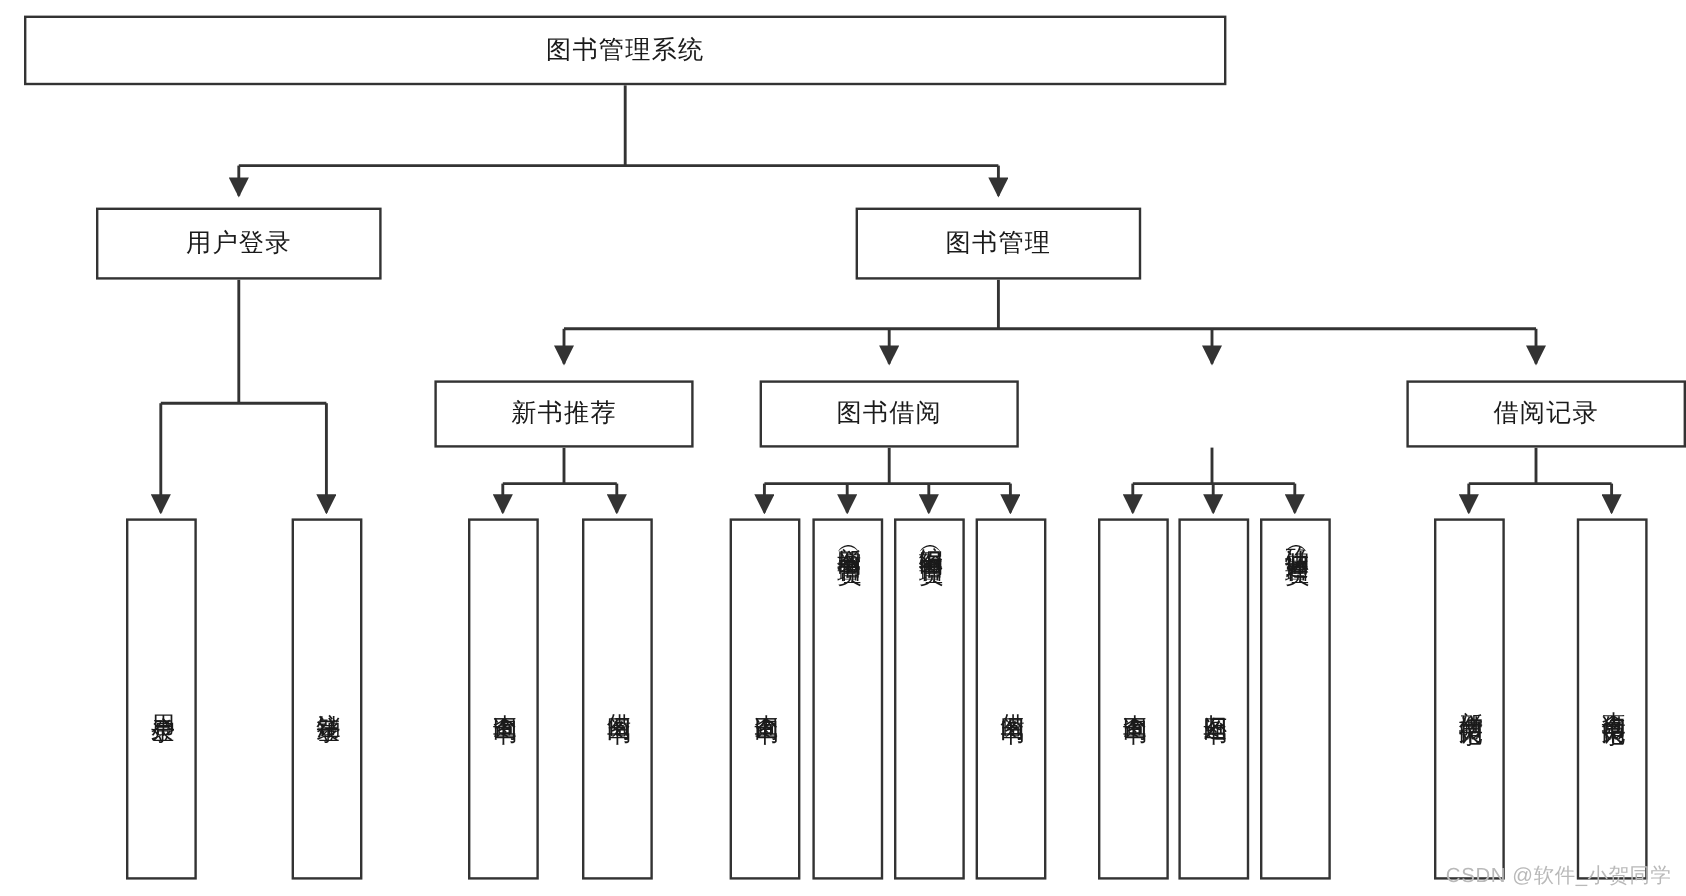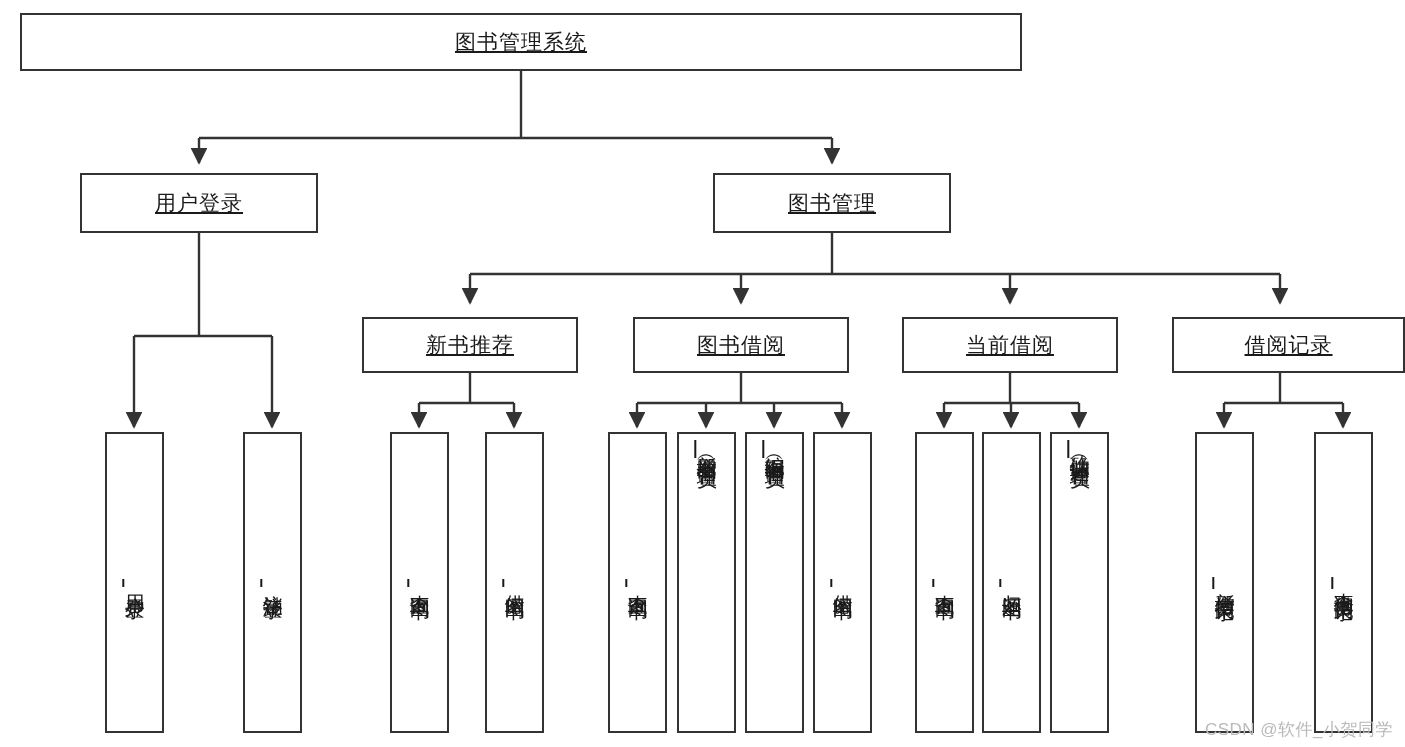--- a/index.html
+++ b/index.html
@@ -30,21 +30,20 @@
   }
   .node {
     position: absolute;
     box-sizing: border-box;
     background: #ffffff;
     border: 2px solid #333333;
     display: flex;
     align-items: center;
     justify-content: center;
     color: #1a1a1a;
-    text-decoration: underline;
   }
   .node-h .node-label {
     font-size: 21px;
     line-height: 1.2;
     letter-spacing: 1px;
     white-space: nowrap;
   }
   .node-v {
     align-items: flex-start;
     justify-content: center;
@@ -143,23 +142,20 @@
   </div>
 
   <div class="node node-h" style="left:362px; top:317px; width:216px; height:56px;">
     <span class="node-label">新书推荐</span>
   </div>
 
   <div class="node node-h" style="left:633px; top:317px; width:216px; height:56px;text-align:right;">
     <span class="node-label">图书借阅</span>
   </div>
 
-  <div class="node node-h" style="left:902px; top:317px; width:216px; height:56px;">
-    <span class="node-label">当前借阅</span>
-  </div>
 
   <div class="node node-h" style="left:1172px; top:317px; width:233px; height:56px;">
     <span class="node-label">借阅记录</span>
   </div>
 
   <div class="node node-v vcenter" style="left:105px; top:432px; width:59px; height:301px;">
     <span class="node-label">用户登录</span>
   </div>
 
   <div class="node node-v vcenter" style="left:243px; top:432px; width:59px; height:301px;">

